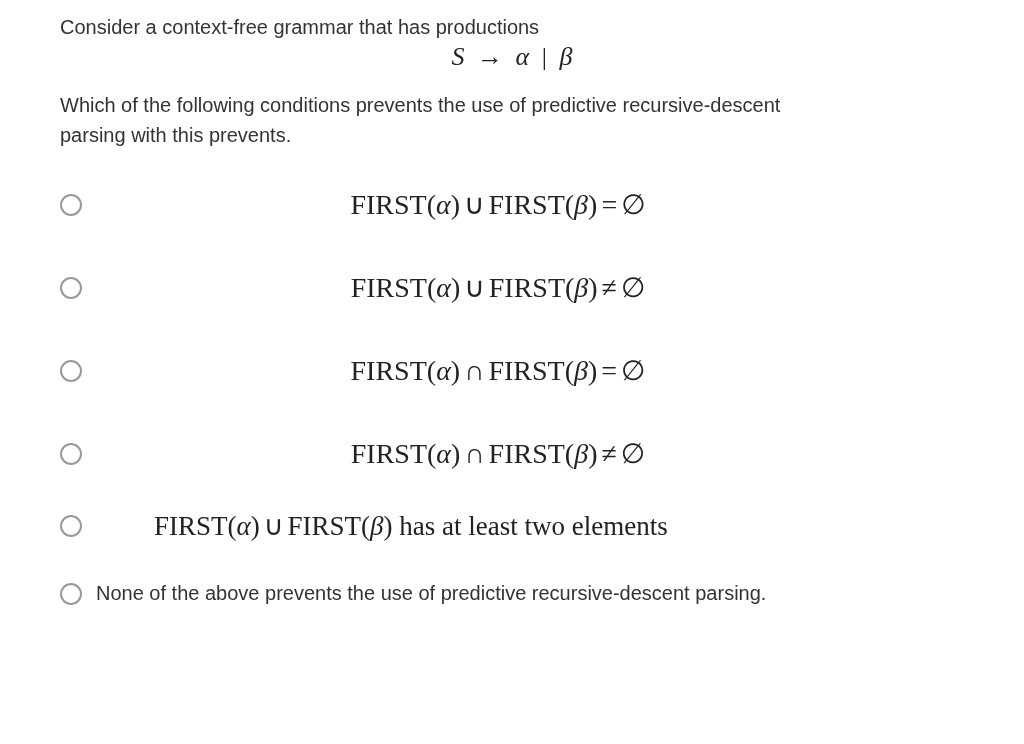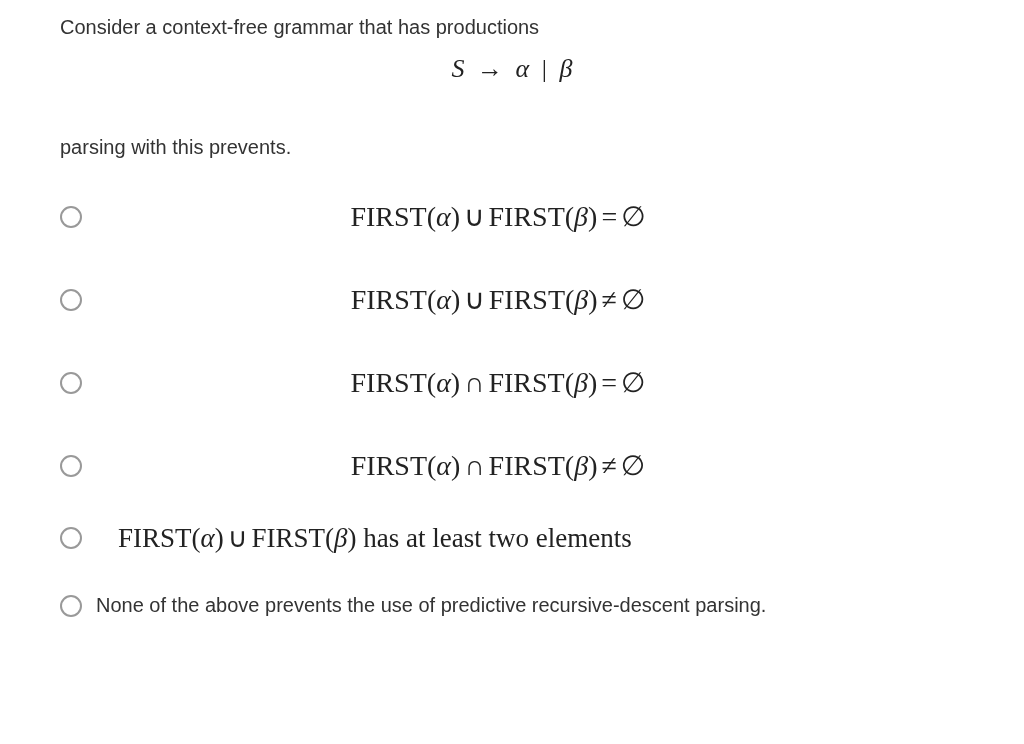--- a/index.html
+++ b/index.html
@@ -12,21 +12,20 @@
       background: #ffffff;
       width: 1024px;
       height: 744px;
       padding: 12px 60px;
       color: #333;
     }
     .question-intro {
       font-size: 20px;
       color: #333;
       line-height: 1.5;
-      margin-bottom: 12px;
     }
     .production {
       text-align: center;
       font-family: Liberation Serif, serif;
       font-size: 26px;
       font-style: italic;
       color: #222;
       margin-bottom: 18px;
     }
     .production .arrow {
@@ -77,21 +76,21 @@
       font-style: italic;
     }
     .math-option .op {
       font-style: normal;
       padding: 0 4px;
     }
     .text-answer {
       font-family: 'Times New Roman', Times, serif;
       font-size: 27px;
       color: #222;
-      margin-left: 36px;
+      margin-left: 72px;
     }
     .text-answer .func {
       font-style: normal;
     }
     .text-answer .var {
       font-style: italic;
     }
     .text-answer .op {
       font-style: normal;
       padding: 0 4px;
@@ -109,21 +108,21 @@
 
 <div class="production">
   <span>S</span>
   <span class="arrow">→</span>
   <span>α</span>
   <span class="pipe">|</span>
   <span>β</span>
 </div>
 
 <div class="question-tail">
-  <br>
+  <span> Which of the following conditions prevents the use of predictive recursive-descent</span><br>
   <span>parsing with this prevents.</span>
 </div>
 
 <div class="option-row">
   <div class="radio"></div>
   <div class="math-option">
     <span class="func">FIRST</span>(<span class="var">α</span>)<span class="op">∪</span><span class="func">FIRST</span>(<span class="var">β</span>)<span class="op">=</span><span>∅</span>
   </div>
 </div>
 

